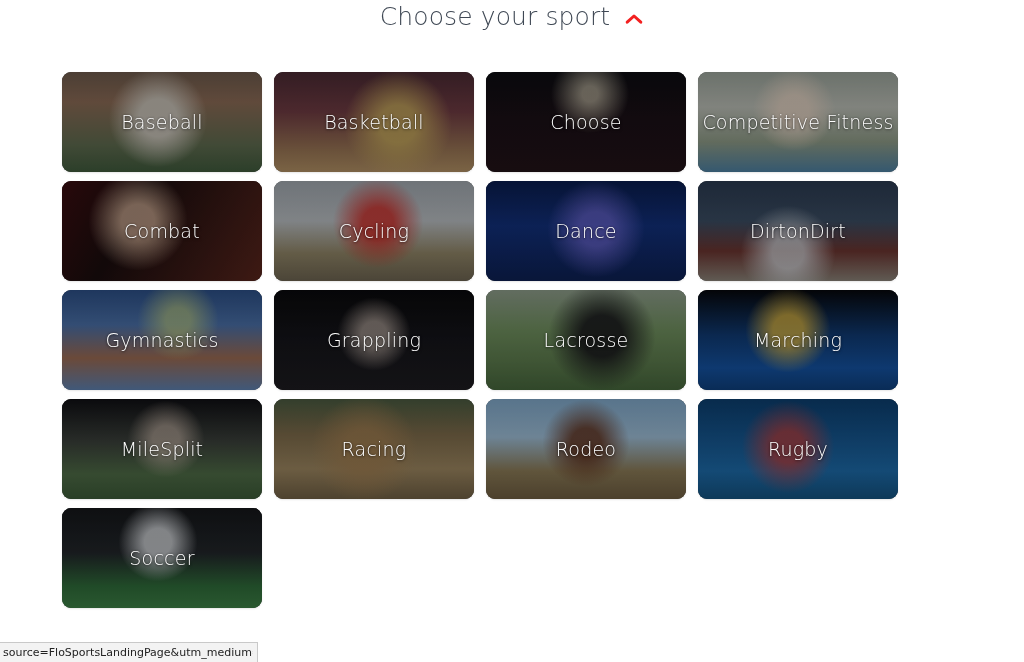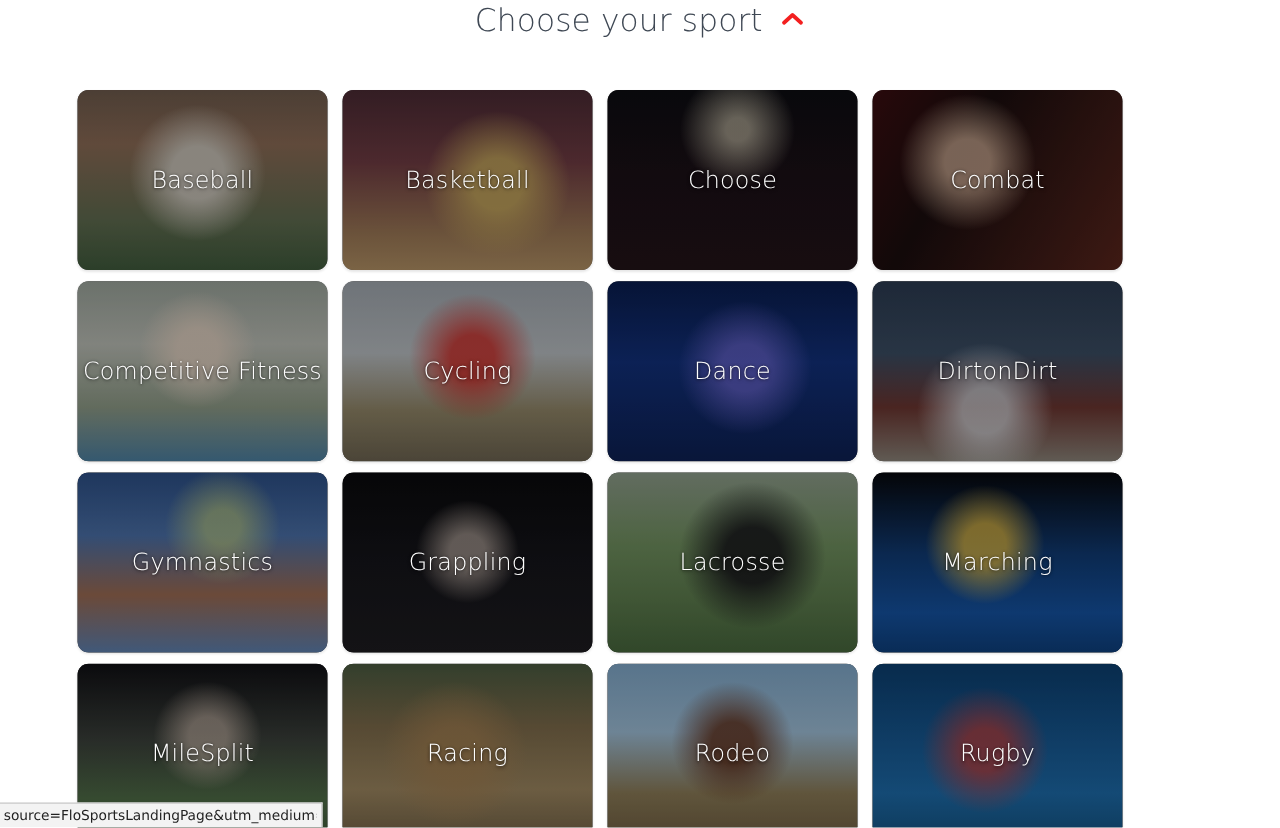--- a/index.html
+++ b/index.html
@@ -29,21 +29,21 @@
     left: 0;
     width: 1024px;
     height: 56px;
     display: flex;
     align-items: flex-start;
     justify-content: center;
     padding-top: 2px;
   }
   .header-inner {
     display: flex;
-    align-items: flex-start;
+    align-items: center;
     gap: 14px;
   }
   .page-title {
     font-family: "DejaVu Sans", "Liberation Sans", sans-serif;
     font-size: 25px;
     font-weight: 300;
     letter-spacing: 0.1px;
     color: #3f4854;
     line-height: 30px;
     white-space: nowrap;
@@ -67,21 +67,21 @@
     width: 834px;
     display: grid;
     grid-template-columns: repeat(4, 200px);
     column-gap: 12px;
     row-gap: 9px;
   }
 
   .sport-card {
     position: relative;
     width: 200px;
-    height: 144px;
+    height: 100px;
     border-radius: 9px;
     overflow: hidden;
     cursor: pointer;
     display: flex;
     align-items: center;
     justify-content: center;
     background-color: #2b2b2b;
     box-shadow: 0 1px 2px rgba(0,0,0,0.10);
   }
 
@@ -164,28 +164,28 @@
         <div class="card-photo" style="background-image: radial-gradient(circle at 62% 52%, rgba(196, 168, 92, 0.85) 0px, rgba(196, 168, 92, 0.85) 14%, rgba(0, 0, 0, 0) 40%), linear-gradient(rgb(74, 42, 51) 0%, rgb(110, 59, 66) 40%, rgb(154, 119, 85) 80%, rgb(176, 143, 99) 100%);"></div>
         <div class="card-scrim"></div>
         <div class="card-label">Basketball</div>
       </div>
       <div class="sport-card">
         <div class="card-photo" style="background-image: radial-gradient(circle at 52% 22%, rgba(255, 245, 215, 0.55) 0px, rgba(255, 245, 215, 0.55) 6%, rgba(0, 0, 0, 0) 30%), linear-gradient(rgb(13, 13, 18) 0%, rgb(26, 16, 22) 45%, rgb(34, 19, 24) 100%);"></div>
         <div class="card-scrim"></div>
         <div class="card-label">Choose</div>
       </div>
       <div class="sport-card">
+        <div class="card-photo" style="background-image: radial-gradient(circle at 48% 38%, rgba(222, 206, 190, 0.9) 0px, rgba(222, 206, 190, 0.9) 12%, rgba(0, 0, 0, 0) 34%), linear-gradient(rgb(154, 163, 154) 0%, rgb(185, 188, 180) 35%, rgb(141, 154, 134) 70%, rgb(76, 127, 160) 100%);"></div>
+        <div class="card-scrim"></div>
+        <div class="card-label">Competitive Fitness</div>
+      </div>
+      <div class="sport-card">
         <div class="card-photo" style="background-image: radial-gradient(circle at 38% 40%, rgba(210, 175, 150, 0.8) 0px, rgba(210, 175, 150, 0.8) 12%, rgba(0, 0, 0, 0) 36%), linear-gradient(120deg, rgb(58, 13, 16) 0%, rgb(26, 13, 14) 35%, rgb(59, 26, 22) 70%, rgb(89, 37, 28) 100%);"></div>
         <div class="card-scrim"></div>
         <div class="card-label">Combat</div>
-      </div>
-      <div class="sport-card">
-        <div class="card-photo" style="background-image: radial-gradient(circle at 48% 38%, rgba(222, 206, 190, 0.9) 0px, rgba(222, 206, 190, 0.9) 12%, rgba(0, 0, 0, 0) 34%), linear-gradient(rgb(154, 163, 154) 0%, rgb(185, 188, 180) 35%, rgb(141, 154, 134) 70%, rgb(76, 127, 160) 100%);"></div>
-        <div class="card-scrim"></div>
-        <div class="card-label">Competitive Fitness</div>
       </div>
       <div class="sport-card">
         <div class="card-photo" style="background-image: radial-gradient(circle at 52% 42%, rgba(200, 45, 40, 0.85) 0px, rgba(200, 45, 40, 0.85) 13%, rgba(0, 0, 0, 0) 38%), linear-gradient(rgb(159, 166, 173) 0%, rgb(183, 188, 192) 40%, rgb(143, 132, 102) 72%, rgb(108, 99, 80) 100%);"></div>
         <div class="card-scrim"></div>
         <div class="card-label">Cycling</div>
       </div>
       <div class="sport-card">
         <div class="card-photo" style="background-image: radial-gradient(circle at 55% 48%, rgba(120, 110, 220, 0.65) 0px, rgba(120, 110, 220, 0.65) 14%, rgba(0, 0, 0, 0) 40%), linear-gradient(rgb(10, 29, 78) 0%, rgb(18, 48, 122) 45%, rgb(13, 32, 82) 100%);"></div>
         <div class="card-scrim"></div>
         <div class="card-label">Dance</div>

